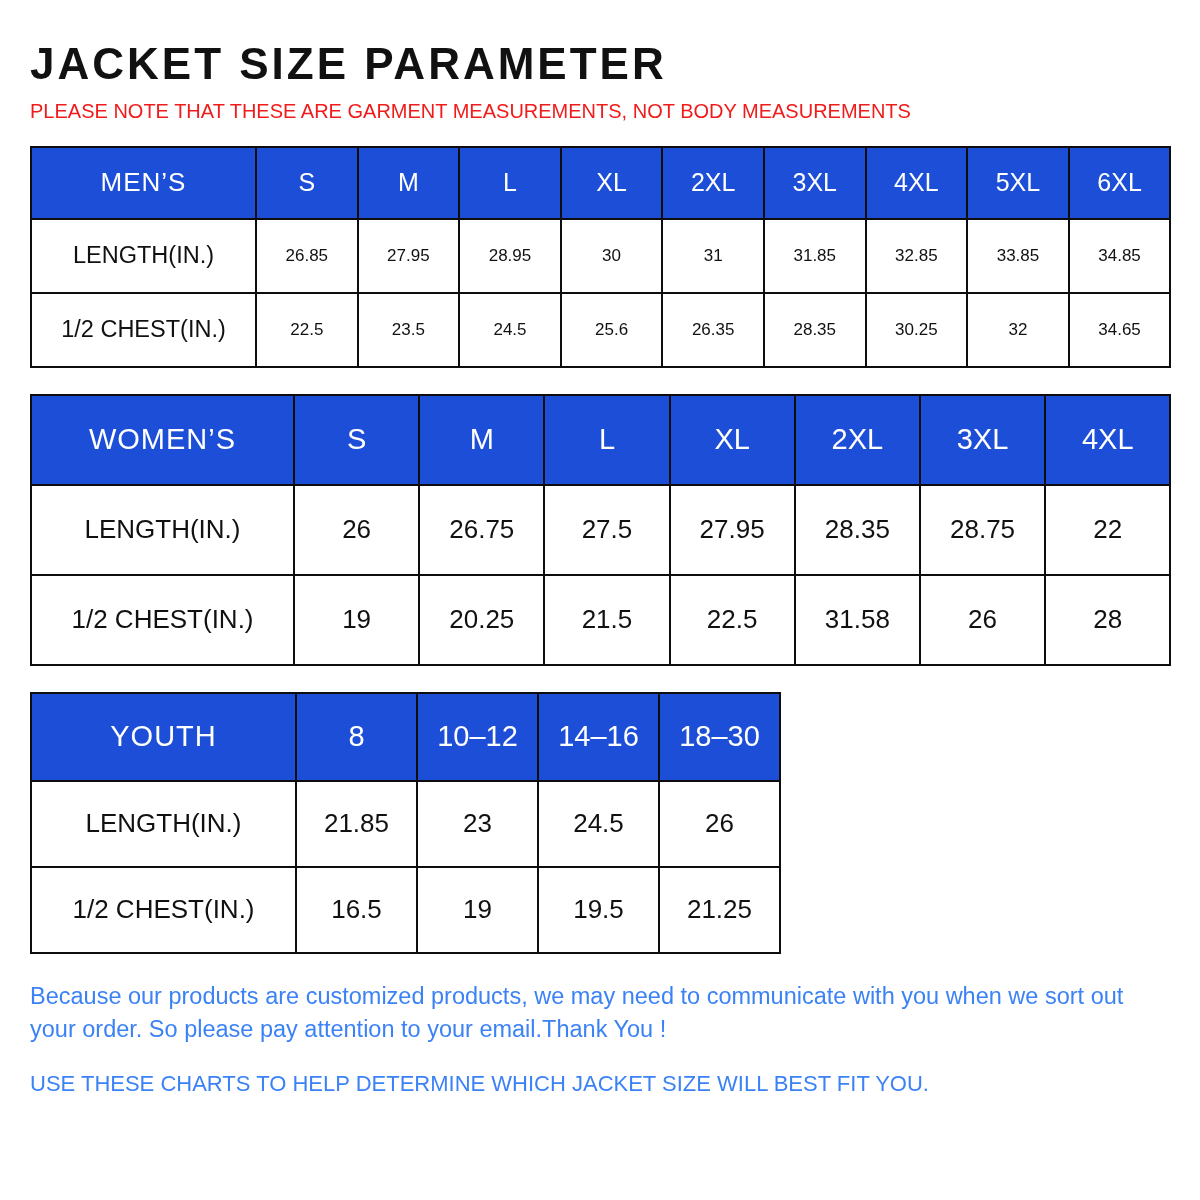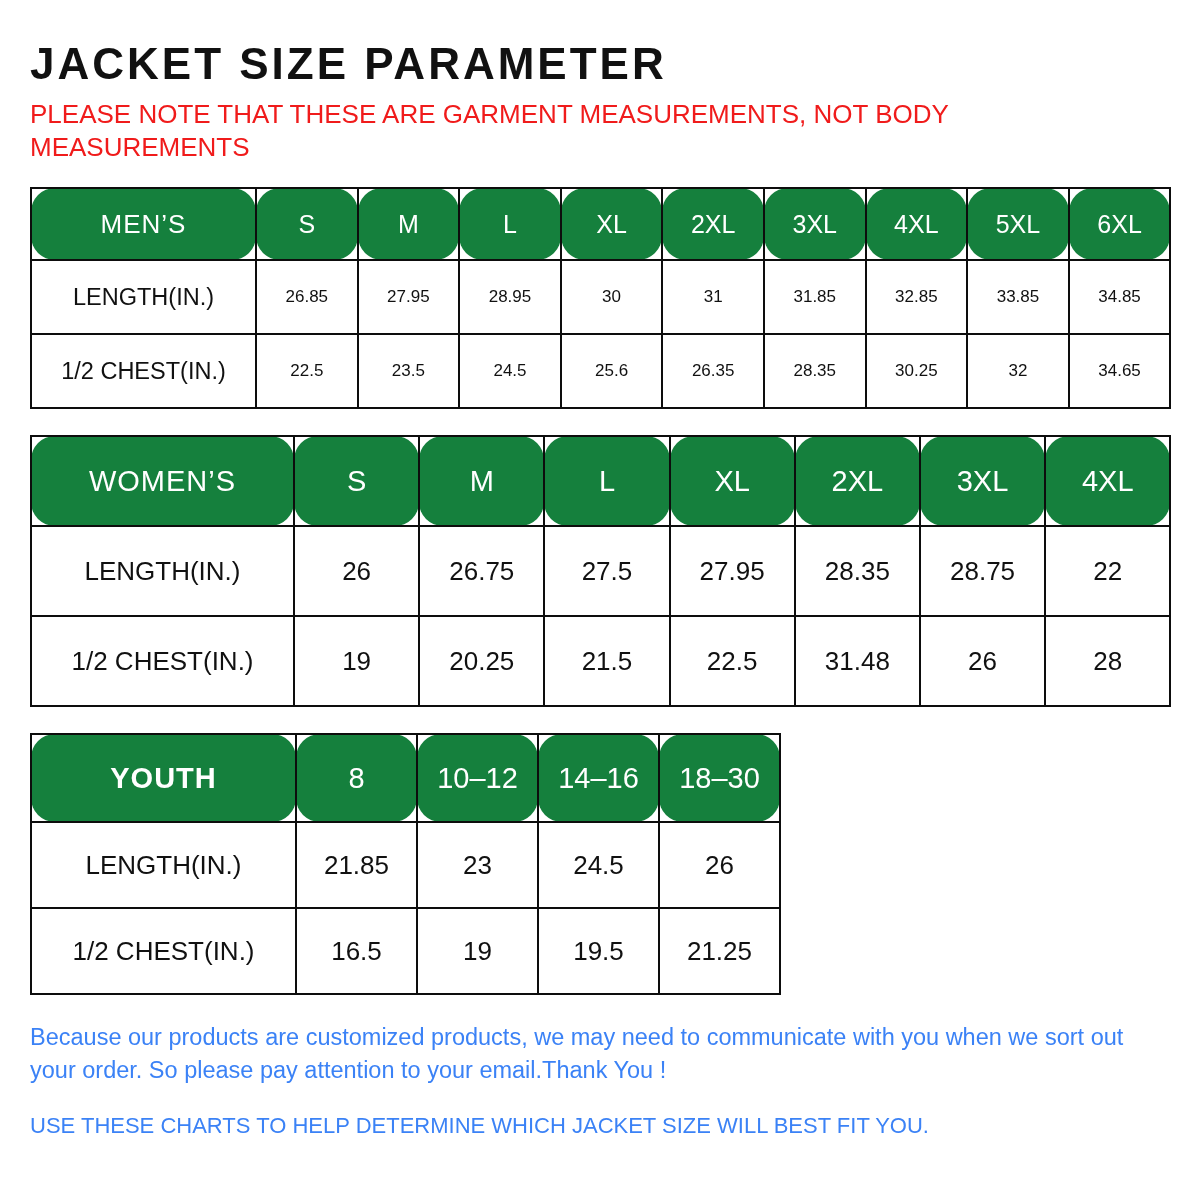--- a/index.html
+++ b/index.html
@@ -25,44 +25,43 @@
   .title {
     font-size: 44px;
     font-weight: bold;
     letter-spacing: 3px;
     color: #111111;
     margin: 0 0 10px 0;
     line-height: 1.08;
   }
   .note {
     color: #f01b1b;
-    font-size: 26px;
+    font-size: 20px;
     line-height: 1.30;
     margin: 0 0 22px 0;
     max-width: 940px;
   }
   table.size-table {
     border-collapse: collapse;
     table-layout: fixed;
     margin-bottom: 26px;
   }
   table.size-table td,
   table.size-table th {
     border: 2px solid #0d0d0d;
     text-align: center;
     vertical-align: middle;
     font-weight: normal;
     color: #111111;
     background: #ffffff;
     padding: 0;
   }
   table.size-table thead td {
-    background: #15803d;
+    background: #1d4ed8;
     color: #ffffff;
-    border-radius: 24px;
   }
   
   #table-mens { width: 1140px; }
   #table-mens col.lbl { width: 225px; }
   #table-mens col.sz  { width: 101.6px; }
   #table-mens thead td { height: 70px; font-size: 25px; }
   #table-mens thead td.lbl-cell { font-size: 26px; letter-spacing: 1px; }
   #table-mens tbody td { height: 72px; font-size: 17px; }
   #table-mens tbody td.lbl-cell { font-size: 23.5px; }
 
@@ -73,21 +72,21 @@
   #table-womens thead td { height: 88px; font-size: 29px; }
   #table-womens thead td.lbl-cell { font-size: 29px; letter-spacing: 1px; }
   #table-womens tbody td { height: 88px; font-size: 26px; }
   #table-womens tbody td.lbl-cell { font-size: 26px; }
 
   
   #table-youth { width: 750px; }
   #table-youth col.lbl { width: 265px; }
   #table-youth col.sz  { width: 121px; }
   #table-youth thead td { height: 86px; font-size: 29px; }
-  #table-youth thead td.lbl-cell { font-size: 29px; letter-spacing: 1px; font-weight: bold; }
+  #table-youth thead td.lbl-cell { font-size: 29px; letter-spacing: 1px; }
   #table-youth tbody td { height: 84px; font-size: 26px; }
   #table-youth tbody td.lbl-cell { font-size: 26px; }
 
   .footer {
     margin-top: 12px;
   }
   .footer p {
     color: #3b82f6;
     margin: 0 0 22px 0;
     line-height: 1.42;
@@ -191,21 +190,21 @@
         <td>28.35</td>
         <td>28.75</td>
         <td>22</td>
       </tr>
       <tr>
         <td class="lbl-cell">1/2 CHEST(IN.)</td>
         <td>19</td>
         <td>20.25</td>
         <td>21.5</td>
         <td>22.5</td>
-        <td>31.48</td>
+        <td>31.58</td>
         <td>26</td>
         <td>28</td>
       </tr>
     </tbody>
   </table>
 
   <table class="size-table" id="table-youth">
     <colgroup>
       <col class="lbl">
       <col class="sz">

